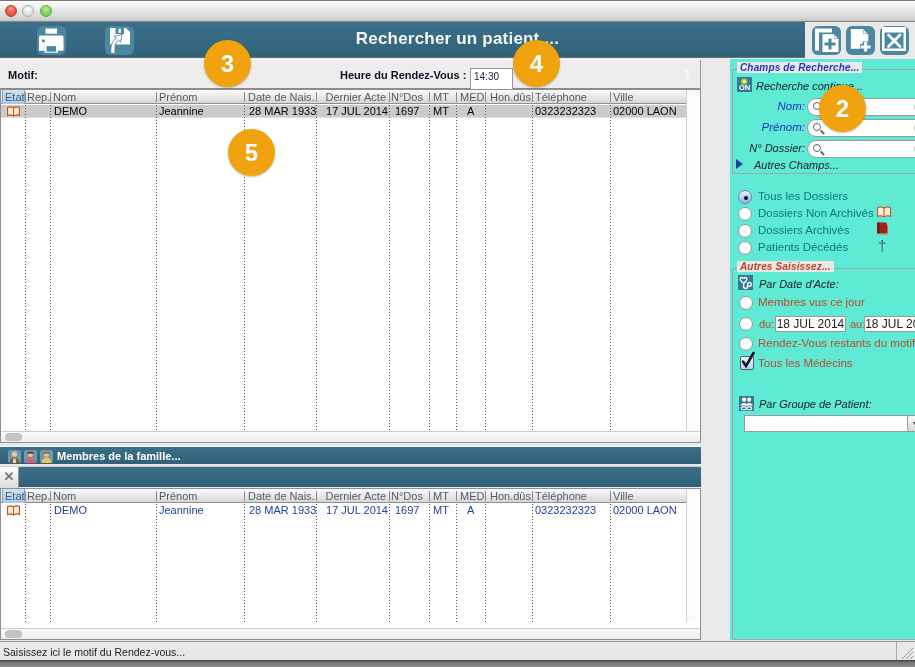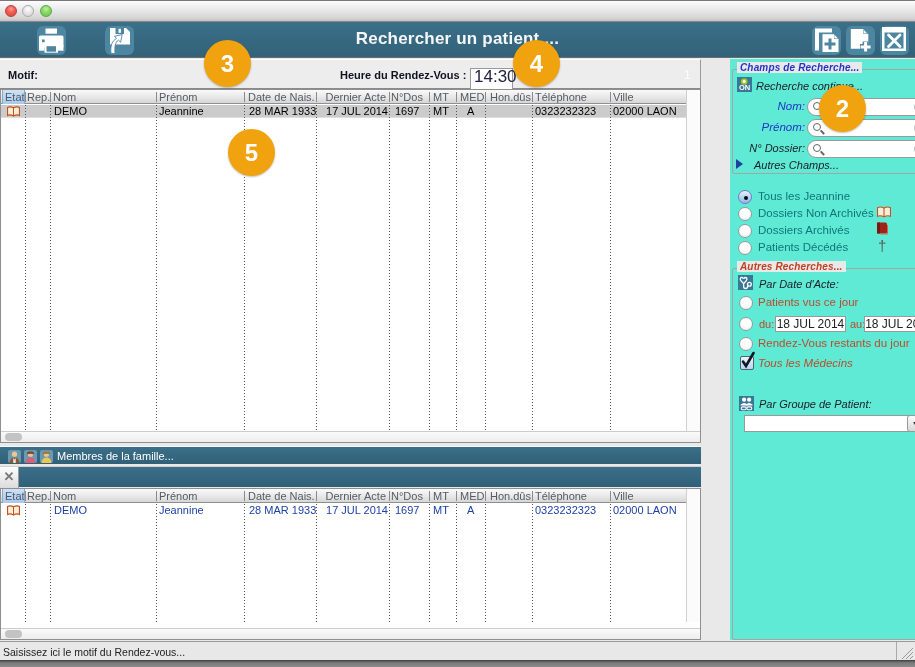--- a/index.html
+++ b/index.html
@@ -11,33 +11,33 @@
 #topstrip { left:0; top:0; width:915px; height:1px; background:#787878; }
 #titlebar { left:0; top:1px; width:915px; height:21px;
   background:linear-gradient(#fdfdfd,#e9e9e9 45%,#d2d2d2 90%,#bfbfbf);
   border-bottom:1px solid #8a8a8a; }
 .tl { position:absolute; top:4px; width:12px; height:12px; border-radius:50%; }
 #tl-r { left:5px;  background:radial-gradient(circle at 50% 30%, #ff9d96 0%, #ee6156 40%, #d94439 100%); border:0.5px solid #c33d33;}
 #tl-y { left:22px; background:radial-gradient(circle at 50% 30%, #ffffff 0%, #e8e8e8 45%, #cfcfcf 100%); border:0.5px solid #ababab;}
 #tl-g { left:40px; background:radial-gradient(circle at 50% 30%, #c0f0a8 0%, #8dd96a 40%, #66c14e 100%); border:0.5px solid #5aa943;}
 
 
-#toolbar { left:0; top:22px; width:915px; height:36px; background:linear-gradient(#3b7088,#31627a); border-bottom:1px solid #6e6e6e; }
+#toolbar { left:0; top:22px; width:805px; height:36px; background:linear-gradient(#3b7088,#31627a); border-bottom:1px solid #6e6e6e; }
 .tbtn { position:absolute; top:4px; width:29px; height:29px; background:#4d86a0; border-radius:6px; }
 #toolbar .title { position:absolute; top:7px; left:0; width:915px; text-align:center;
   color:#f4f6f8; font-size:17px; font-weight:bold; letter-spacing:0.2px; }
 
 
 #motifbar { left:0; top:59px; width:701px; height:30px; background:#ededed;
   border-top:1px solid #ffffff; border-bottom:1px solid #8a8a8a; border-right:1px solid #9a9a9a;}
 #motifbar .lbl { position:absolute; font-size:11px; font-weight:bold; color:#111122; top:9px; }
 #motif-input { position:absolute; left:43px; top:7px; width:287px; height:19px; background:#fff;
   border:2px solid #6b9bd8; border-radius:2px; font-size:12px; color:#8f2b33; padding:2px 2px; line-height:13px;}
 #heure-input { position:absolute; left:470px; top:8px; width:43px; height:32px; background:#fff;
-  border:1px solid #999; font-size:17px; color:#222244; padding:1px 3px; line-height:13px;}
+  border:1px solid #999; font-size:10px; color:#222244; padding:1px 3px; line-height:13px;}
 #faint1 { position:absolute; right:9px; top:7px; color:#fbfbfb; font-size:13px; }
 
 
 .tblbox { left:0; width:701px; background:#fff; border:1px solid #8f8f8f; }
 #tbl1 { top:89px; height:354px; }
 #tbl2 { top:488px; height:152px; }
 .thead { position:absolute; left:0; top:0; width:699px; height:14px;
   background:linear-gradient(#fafafa,#e8e8e8 55%,#d6d6d6); border-bottom:1px solid #8f8f8f; }
 .thead .hc { position:absolute; top:0; height:14px; font-size:11px; color:#555b63;
   padding-top:1px; overflow:hidden; white-space:nowrap;}
@@ -49,21 +49,21 @@
 #tbl2 .trow .tc { color:#1c3fa5; }
 .collines { position:absolute; left:0; width:685px; }
 .cl { position:absolute; top:0; bottom:0; width:1px;
   background-image:linear-gradient(#555 1px, transparent 1px); background-size:1px 3px; }
 .vscroll { position:absolute; right:0; top:0; width:14px; background:#fbfbfb; border-left:1px solid #d0d0d0;}
 .hscroll { position:absolute; left:0; bottom:0; width:699px; height:11px; background:linear-gradient(#fafafa,#ededed); border-top:1px solid #cccccc;}
 .hthumb { position:absolute; left:4px; top:1px; width:17px; height:8px; background:#c3c3c3; border-radius:4.5px;}
 
 
 #fambar1 { left:0; top:446px; width:701px; height:18px; background:linear-gradient(#3b7088,#306078); border-top:1px solid #f8f8f8; }
-#fambar1 .t { position:absolute; left:57px; top:3px; color:#fff; font-weight:normal; font-size:11px; }
+#fambar1 .t { position:absolute; left:57px; top:3px; color:#fff; font-weight:bold; font-size:11px; }
 #fambar2 { left:0; top:466px; width:701px; height:21px; background:linear-gradient(#3b7088,#306078); border-top:1px solid #cfcfcf; }
 #fambar2 .t { position:absolute; left:20px; top:4px; width:681px; text-align:center; color:#fff; font-weight:bold; font-size:11.5px; }
 #xbtn { position:absolute; left:0; top:0; width:19px; height:21px; background:linear-gradient(#fdfdfd,#dcdcdc);
   border-right:1px solid #999; color:#777; font-size:13px; font-weight:bold; text-align:center; line-height:20px;}
 
 
 #panel { left:730px; top:59px; width:210px; height:581px; background:#5eead4; border-right:2px solid #0ea5e9;}
 .fs { position:absolute; left:2px; width:206px; border:1px solid #a5a5a5; border-radius:2px; }
 .fs .cap { position:absolute; top:-8px; left:4px; background:#e9e9e9; padding:0 3px;
   font-size:10px; font-weight:bold; font-style:italic; white-space:nowrap; letter-spacing:0.15px; }
@@ -352,65 +352,65 @@
     </div>
   <div class="ilabel" style="left:0px; top:83px; width:75px; text-align:right;">N° Dossier:</div>
   <div class="sfield" style="top:81px;">
       <span class="mag"></span>
       <span class="xcirc"></span>
     </div>
   <div class="abs" style="left:6px; top:100px; width:0; height:0; border-left:7px solid #2040a0; border-top:5px solid transparent; border-bottom:5px solid transparent;"></div>
   <div class="ilabel" style="left:24px; top:100px;">Autres Champs...</div>
 
   <div class="radio sel" style="left:8px; top:131px;"></div>
-  <div class="tealtxt" style="left:28px; top:131px;">Tous les Jeannine</div>
+  <div class="tealtxt" style="left:28px; top:131px;">Tous les Dossiers</div>
   <div class="radio" style="left:8px; top:148px;"></div>
   <div class="tealtxt" style="left:28px; top:148px;">Dossiers Non Archivés</div>
   <svg class="abs" style="left:147px; top:147px;" width="14" height="12" viewBox="0 0 13 11">
       <path d="M0.5 1.5 Q3 0 6.5 1.8 Q10 0 12.5 1.5 L12.5 9.5 Q10 8.2 6.5 10 Q3 8.2 0.5 9.5 Z" fill="#f7eed8" stroke="#c8501e" stroke-width="1"></path>
       <path d="M6.5 1.8 L6.5 10" stroke="#c8501e" stroke-width="1" fill="none"></path>
     </svg>
   <div class="radio" style="left:8px; top:165px;"></div>
   <div class="tealtxt" style="left:28px; top:165px;">Dossiers Archivés</div>
   <svg class="abs" style="left:146px; top:163px;" width="12" height="13" viewBox="0 0 12 13">
     <rect x="1" y="0.5" width="10" height="11" rx="1.5" fill="#9e2418"></rect>
     <rect x="1" y="0.5" width="3" height="11" fill="#7a1810"></rect>
     <path d="M4.5 12 L11.5 12 L11.5 3" stroke="#c86a50" stroke-width="1" fill="none"></path>
   </svg>
   <div class="radio" style="left:8px; top:182px;"></div>
   <div class="tealtxt" style="left:28px; top:182px;">Patients Décédés</div>
   <div class="abs" style="left:148px; top:178px; font-size:15px; color:#5a5a5a;">†</div>
 
   <div class="fs" id="fs3">
-      <div class="cap">Autres Recherches...</div>
+      <div class="cap">Autres Saisissez...</div>
     </div>
   <svg class="abs" style="left:8px; top:216px;" width="15" height="15" viewBox="0 0 15 15">
     <rect width="15" height="15" fill="#3a7797"></rect>
     <g stroke="#fff" stroke-width="1.3" fill="none" stroke-linecap="round">
       <path d="M5.6 8.6 L3 5.8 Q1.6 4.2 2.6 3 Q3.8 1.8 5.2 3.2"></path>
       <path d="M5.6 8.6 L8.2 5.8 Q9.6 4.2 8.6 3 Q7.4 1.8 6 3.2"></path>
       <path d="M5.6 8.6 v2.9 a2 2 0 0 0 4 0 v-1.8"></path>
       <circle cx="11.4" cy="9.3" r="1.9"></circle>
     </g>
   </svg>
   <div class="ilabel" style="left:29px; top:219px;">Par Date d'Acte:</div>
   <div class="radio" style="left:9px; top:237px;"></div>
-  <div class="redtxt" style="left:28px; top:237px;">Patients vus ce jour</div>
+  <div class="redtxt" style="left:28px; top:237px;">Membres vus ce jour</div>
   <div class="radio" style="left:9px; top:258px;"></div>
   <div class="redtxt" style="left:29px; top:259px; font-size:11px;">du:</div>
   <div class="dinput" style="left:45px; top:257px; width:71px;">18 JUL 2014</div>
   <div class="redtxt" style="left:120px; top:259px; font-size:11px;">au:</div>
   <div class="dinput" style="left:134px; top:257px; width:70px;">18 JUL 2014</div>
   <div class="radio" style="left:9px; top:278px;"></div>
-  <div class="redtxt" style="left:28px; top:278px;">Rendez-Vous restants du jour</div>
+  <div class="redtxt" style="left:28px; top:278px;">Rendez-Vous restants du motif</div>
   <div class="abs" style="left:10px; top:297px; width:14px; height:14px; background:linear-gradient(#eef5fc,#b8d4f0); border:1.5px solid #55606a; border-radius:2px;"></div>
   <svg class="abs" style="left:11px; top:292px;" width="15" height="18" viewBox="0 0 15 18">
     <path d="M2 10.5 L5 15 L12.5 2" stroke="#101826" stroke-width="2.6" fill="none" stroke-linecap="round"></path>
   </svg>
-  <div class="redtxt" style="left:28px; top:298px;font-style:italic;">Tous les Médecins</div>
+  <div class="redtxt" style="left:28px; top:298px;">Tous les Médecins</div>
   <svg class="abs" style="left:9px; top:337px;" width="15" height="15" viewBox="0 0 15 15">
     <rect width="15" height="15" fill="#3a7797"></rect>
     <circle cx="5.1" cy="3.7" r="2.1" fill="#fff"></circle>
       <circle cx="10.1" cy="3.7" r="2.1" fill="#fff"></circle>
     <path d="M1.6 8.8 Q5.1 5.4 8.6 8.8 L8.6 9.4 L1.6 9.4 Z" fill="#fff"></path>
     <path d="M6.6 8.8 Q10.1 5.4 13.6 8.8 L13.6 9.4 L6.6 9.4 Z" fill="#fff"></path>
     <rect x="2.2" y="10.9" width="5" height="2.8" rx="1.4" fill="none" stroke="#fff" stroke-width="1.1"></rect>
     <rect x="7.8" y="10.9" width="5" height="2.8" rx="1.4" fill="none" stroke="#fff" stroke-width="1.1"></rect>
   </svg>
   <div class="ilabel" style="left:29px; top:339px;">Par Groupe de Patient:</div>

